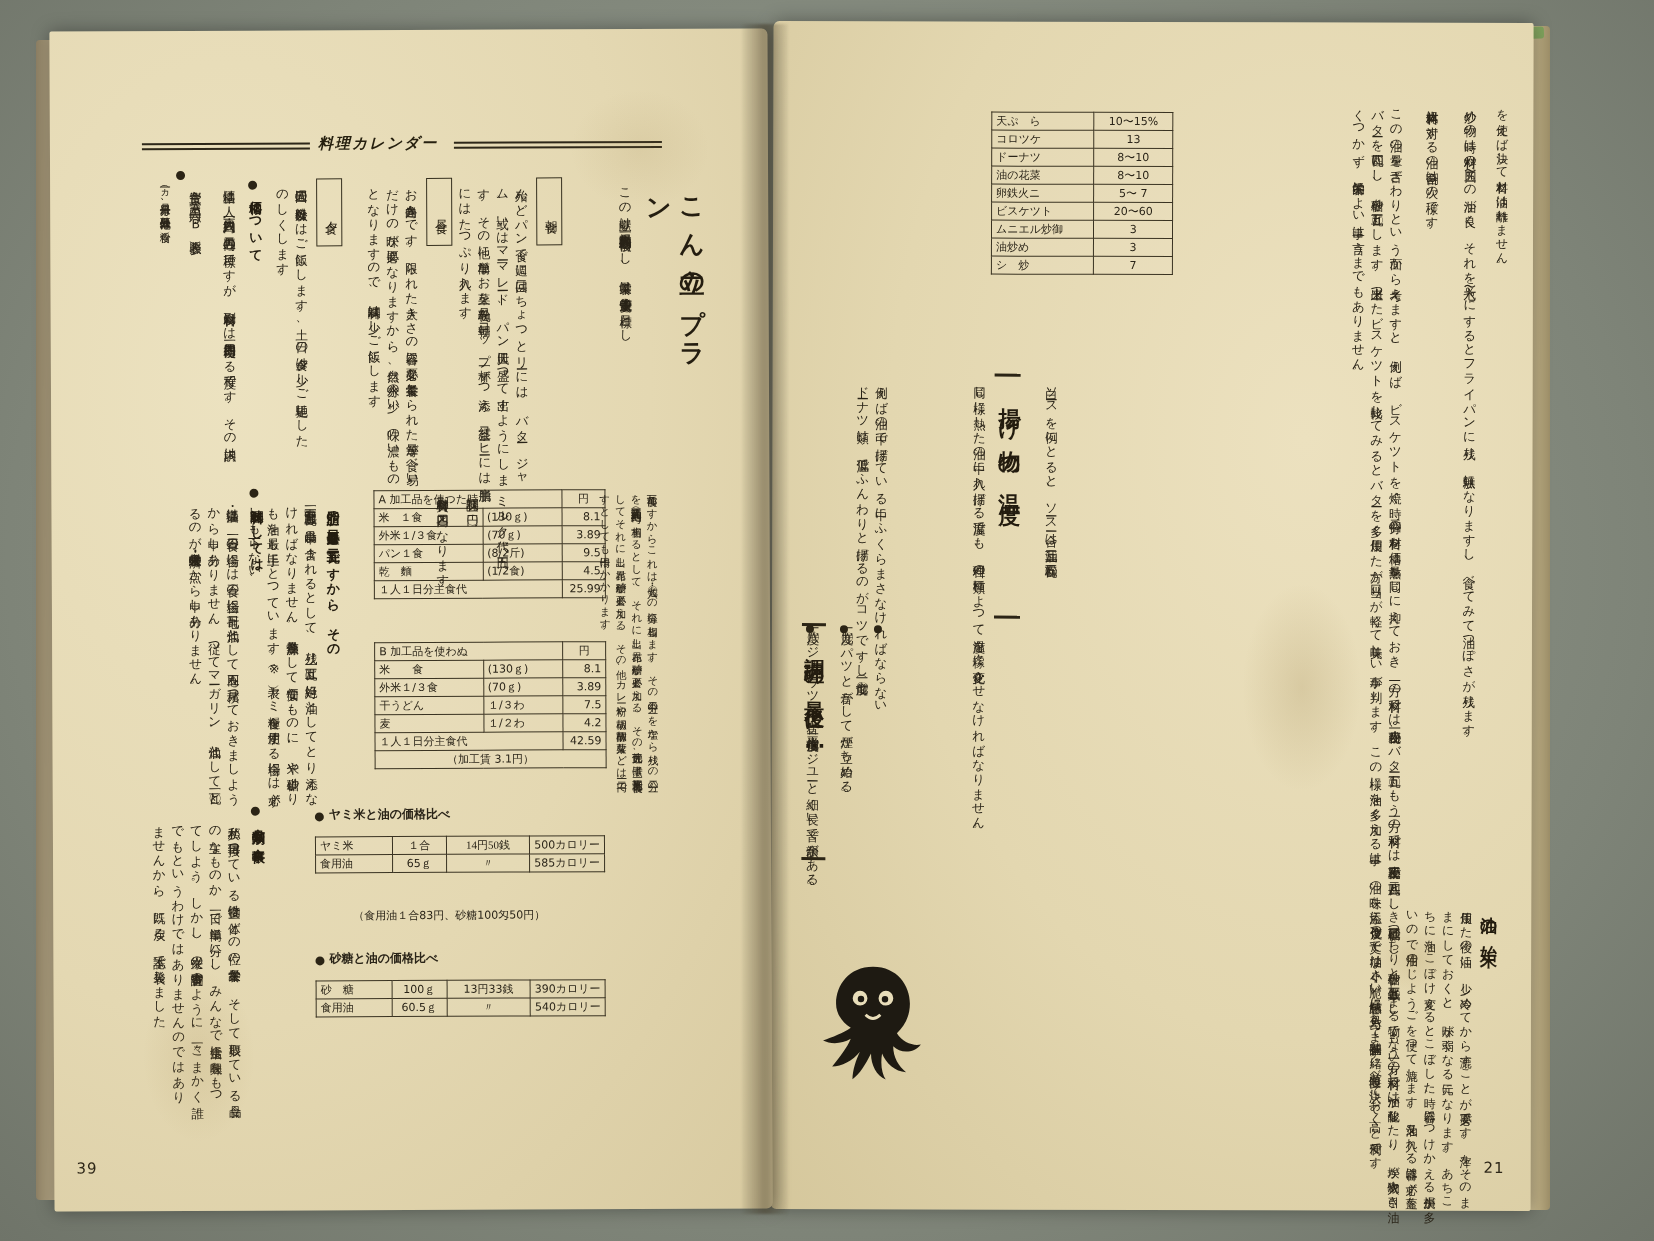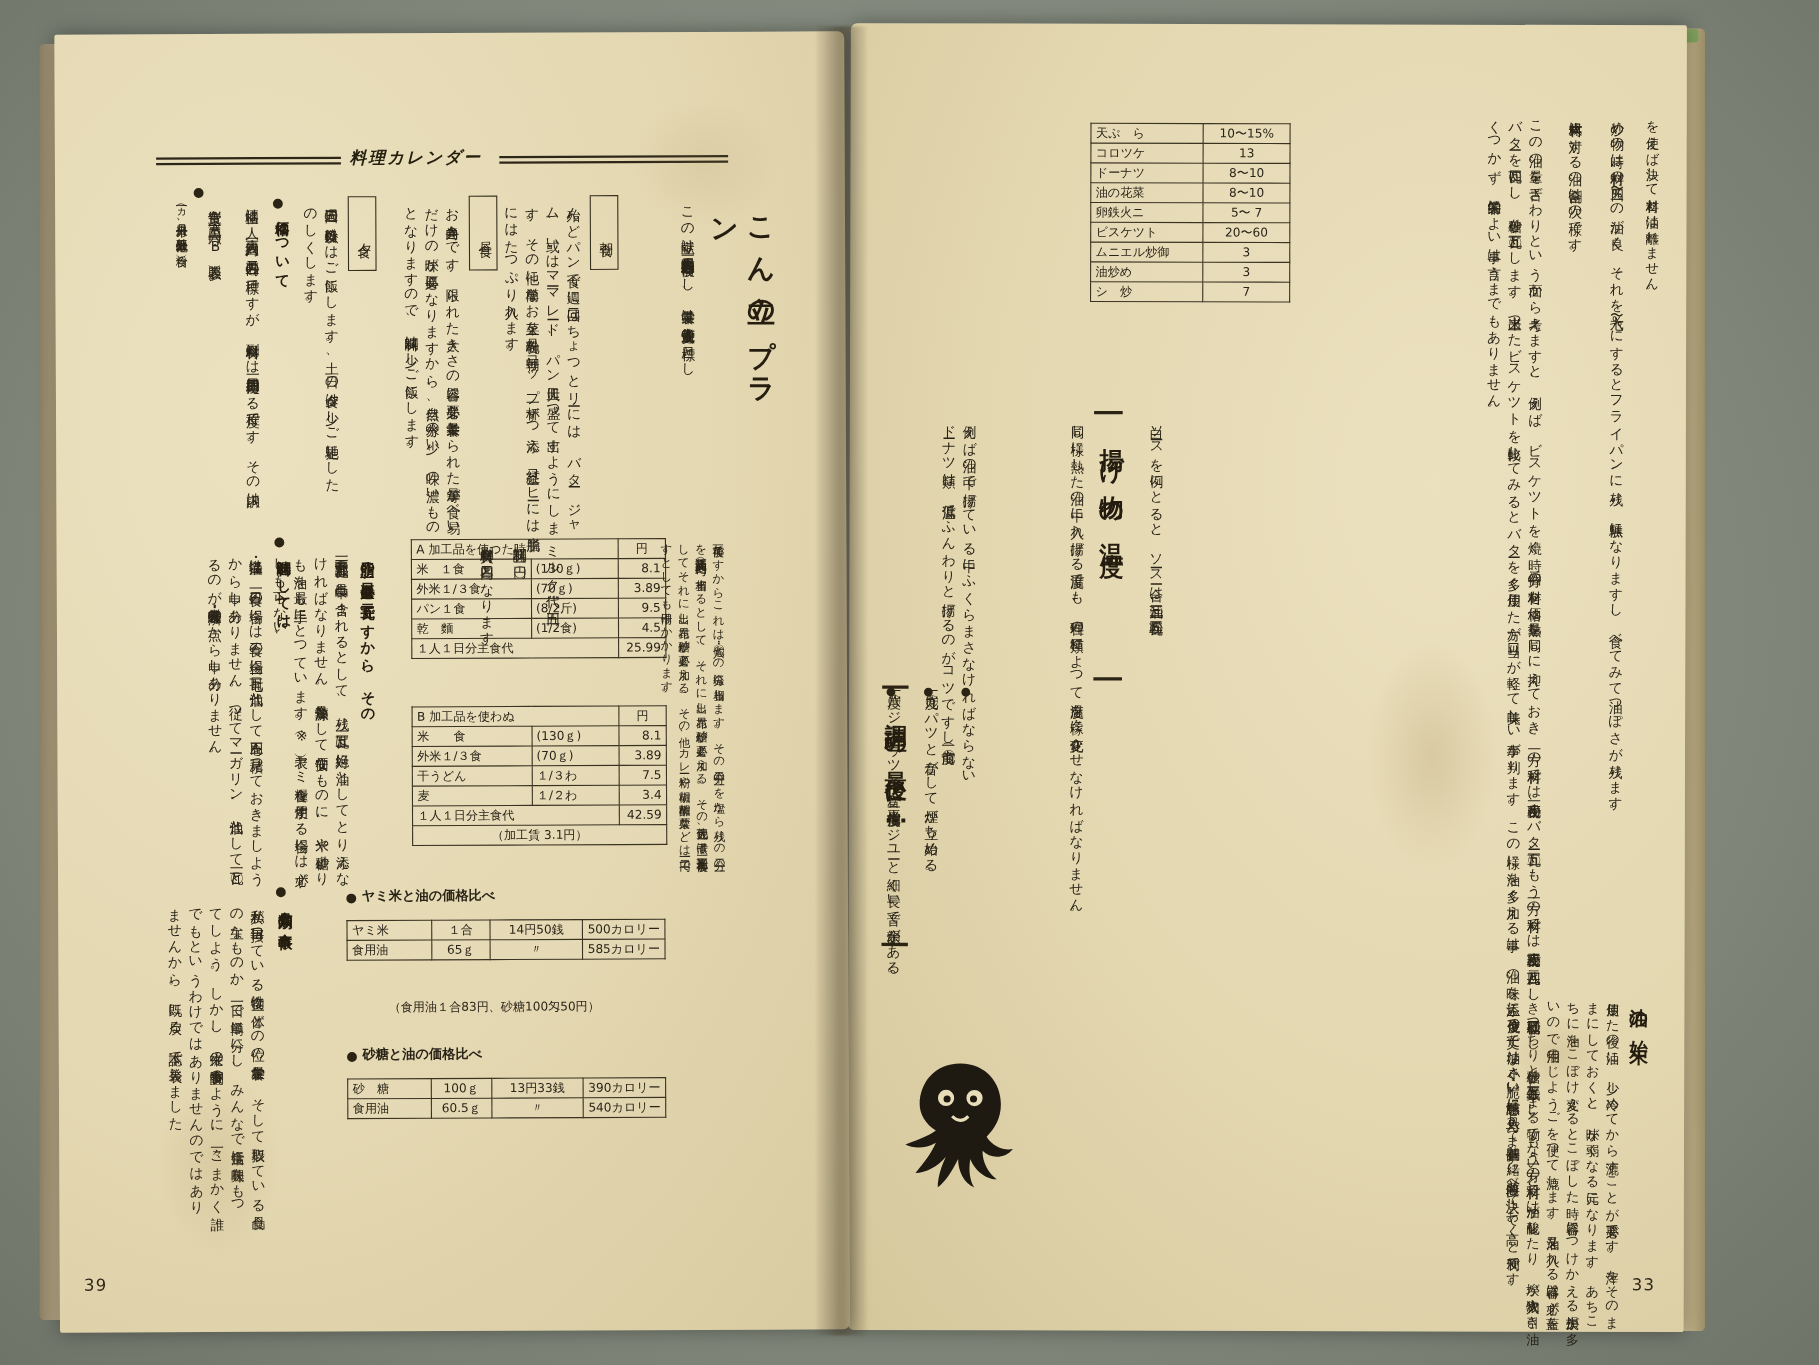--- a/index.html
+++ b/index.html
@@ -280,21 +280,21 @@
                C82 104 88 114 96 120 C84 120 74 110 70 100 C68 112 70 122 74 128 C64 124 58 112 58 100
                C52 112 46 122 38 128 C38 118 42 106 46 98 C38 108 26 114 16 114 C24 104 32 94 36 84
                C26 90 14 90 6 86 C16 82 28 78 36 72 C26 66 20 56 20 46 C20 26 34 6 60 6 Z" fill="#1e1a12"></path>
       <circle cx="46" cy="40" r="8" fill="#e8ddb9"></circle>
       <circle cx="74" cy="40" r="8" fill="#e8ddb9"></circle>
       <circle cx="47" cy="41" r="3.5" fill="#1e1a12"></circle>
       <circle cx="73" cy="41" r="3.5" fill="#1e1a12"></circle>
       <path d="M52 58 q8 8 16 0" stroke="#e8ddb9" stroke-width="3" fill="none"></path>
     </svg>
 
-    <div class="folio" style="right:26px; bottom:34px;">33</div>
+    <div class="folio" style="right:26px; bottom:34px;">21</div>
 
     <div class="stain" style="left:470px; top:560px; width:120px; height:210px; background:radial-gradient(ellipse, rgba(150,125,70,.20), rgba(150,125,70,0) 70%);"></div>
     <div class="stain" style="left:600px; top:900px; width:90px; height:70px; background:radial-gradient(ellipse, rgba(150,120,60,.16), rgba(150,120,60,0) 70%);"></div>
   </div>
 
   <div class="page page-left">
 
     <div class="cal-rule" style="left:92px; top:112px; width:168px;"></div>
     <div class="cal-title" style="left:268px; top:104px;font-style:italic;">料理カレンダー</div>
     <div class="cal-rule" style="left:404px; top:112px; width:208px;"></div>
@@ -370,21 +370,21 @@
         <td class="num">3.89</td>
       </tr>
       <tr>
         <td>干うどん</td>
         <td>１/３わ</td>
         <td class="num">7.5</td>
       </tr>
       <tr>
         <td>麦</td>
         <td>１/２わ</td>
-        <td class="num">3.4</td>
+        <td class="num">4.2</td>
       </tr>
       <tr>
         <td colspan="2">１人１日分主食代</td>
         <td class="num">42.59</td>
       </tr>
       <tr>
         <td colspan="3" class="ctr">（加工賃 3.1円）</td>
       </tr>
     </tbody>
       </table>
@@ -402,21 +402,21 @@
     <div style="position:absolute;left:198px;top:458px;width:9px;height:9px;border-radius:50%;background:#2b2415;"></div>
     <div class="col" style="left:124px; top:468px; height:300px; width:66px;">塩・醤油は、一日三食の場合には三食の場合に一日七瓦、油代として五円を見積つておきましようから申し分ありません。従つてマーガリン、油代として一〇瓦とるのが栄養・食味・経済の点から申し分ありません。</div>
 
     <div style="position:absolute;left:262px;top:782px;width:9px;height:9px;border-radius:50%;background:#2b2415;"></div>
     <div class="hlabel" style="left:276px; top:776px;">ヤミ米と油の価格比べ</div>
     <table class="tbl" style="left:262px; top:806px; width:290px;">
       <tbody>
           <tr>
         <td style="width:74px;">ヤミ米</td>
         <td class="ctr" style="width:48px;">１合</td>
-        <td class="ctr" style="width:80px;">14円50銭</td>
+        <td class="ctr" style="width:80px;font-family:Liberation Serif, serif;">14円50銭</td>
         <td class="ctr">500カロリー</td>
       </tr>
       <tr>
         <td>食用油</td>
         <td class="ctr">65ｇ</td>
         <td class="ctr">〃</td>
         <td class="ctr">585カロリー</td>
       </tr>
     </tbody>
       </table>

